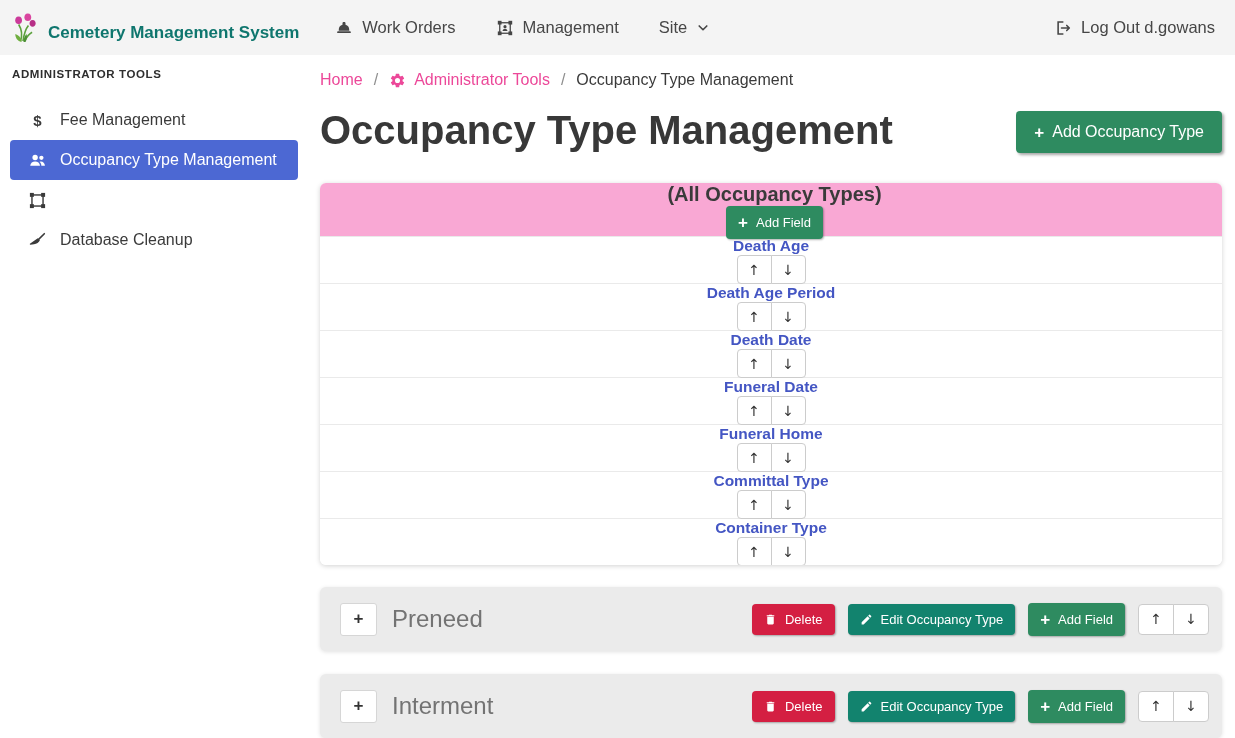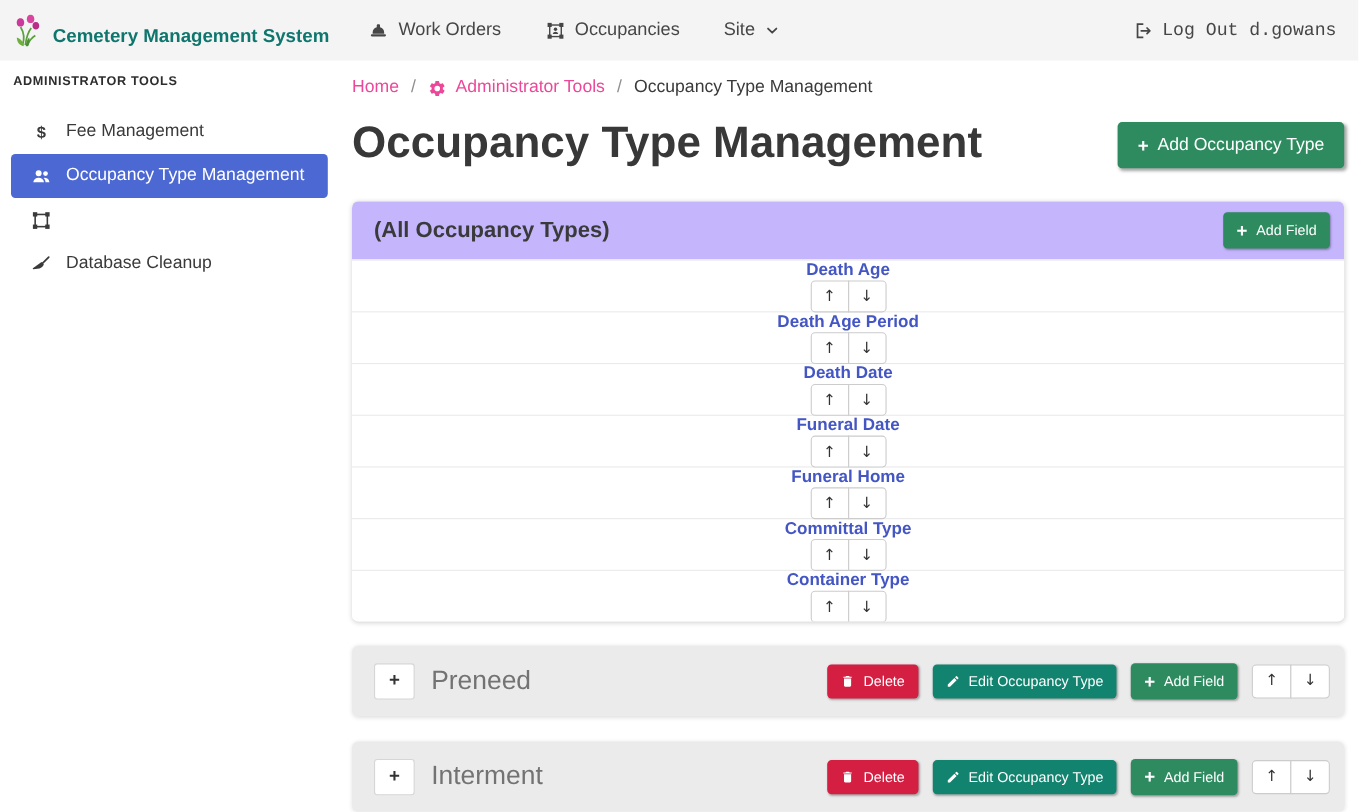--- a/index.html
+++ b/index.html
@@ -12,21 +12,21 @@
   .ic { width:100%; height:100%; fill:currentColor; display:block; }
 
   
   .navbar { height:55px; background:#f4f4f4; display:flex; align-items:center; padding:0 20px 0 12px; }
   .brand { display:flex; align-items:flex-end; gap:10px; text-decoration:none; color:#0f766e; }
   .brand-text { font-size:17px; font-weight:700; }
   .nav-items { display:flex; align-items:center; gap:40px; margin-left:36px; }
   .nav-item { display:flex; align-items:center; gap:9px; font-size:16.5px; color:#464646; text-decoration:none; cursor:pointer; }
   .nav-item .ic-slot { width:18px; height:18px; }
   .nav-item .trail { width:14px; height:14px; }
-  .nav-right { margin-left:auto;font-family:Liberation Mono, monospace; }
+  .nav-right { margin-left:auto; }
 
   
   .layout { display:flex; height:683px; }
   .sidebar { width:310px; flex:0 0 310px; padding-top:13px; }
   .sidebar-heading { padding:0 12px; font-size:11.5px; font-weight:600; letter-spacing:.6px; color:#2e2e2e; margin-bottom:20px; }
   .sidebar-item { height:40px; margin:0 12px 0 10px; border-radius:4px; display:flex; align-items:center; gap:13px; padding:0 10px 0 18px; font-size:16px; color:#3a3a3a; cursor:pointer; }
   .sidebar-item.active { background:#4c68d3; color:#fff; }
 
   .content { flex:1; padding:12px 13px 0 10px; }
 
@@ -46,21 +46,21 @@
   .btn .plus { font-size:17px; font-weight:700; line-height:1; }
   .btn-lg { font-size:16px; padding:12px 18px; box-shadow:2px 2px 3px rgba(0,0,0,.35); margin-top:8px; }
   .btn-sm { font-size:13px; padding:8px 12px; box-shadow:1px 1px 2px rgba(0,0,0,.3); }
   .btn-sm .ic-slot { width:13px; height:13px; }
   .bg-green { background:#2e8b60; }
   .bg-teal { background:#12836e; }
   .bg-red { background:#d41f42; }
 
   
   .card { border-radius:6px; box-shadow:0 1px 5px rgba(0,0,0,.18); overflow:hidden; background:#fff; margin-bottom:22px; }
-  .card-header { background:#c4b5fd; height:53px; display:flex; align-items:center; justify-content:space-between; padding:0 13px 0 20px; }
+  .card-header { background:#f9a8d4; height:53px; display:flex; align-items:center; justify-content:space-between; padding:0 13px 0 20px;flex-direction:column; }
   .card-title { font-size:20px; font-weight:600; color:#3a3a3a; }
   .field-row { height:47px; display:flex; align-items:center; justify-content:space-between; padding:0 13px; border-top:1px solid #eaeaea; background:#fff;flex-direction:column; }
   .field-row:first-of-type { border-top:none; }
   .field-link { color:#4456c3; font-weight:700; font-size:15.5px; text-decoration:none; cursor:pointer; }
 
   .arrow-group { display:flex; }
   .arrow-btn { width:35px; height:29px; background:#fff; border:1px solid #cccccc; color:#333;
     font-family:"DejaVu Sans", sans-serif; font-size:14px; display:flex; align-items:center; justify-content:center; cursor:pointer; padding:0; }
   .arrow-btn + .arrow-btn { margin-left:-1px; }
   .arrow-btn:first-child { border-radius:4px 0 0 4px; }
@@ -166,21 +166,21 @@
         <span>Work Orders</span>
 
       </a>
 
       <a class="nav-item">
         <span class="ic-slot">
           <svg class="ic">
             <use href="#occupancies-icon"></use>
           </svg>
         </span>
-        <span>Occupancies</span>
+        <span>Management</span>
 
       </a>
 
       <a class="nav-item">
 
         <span>Site</span>
         <span class="ic-slot trail">
           <svg class="ic">
             <use href="#chevron-down-icon"></use>
           </svg>

